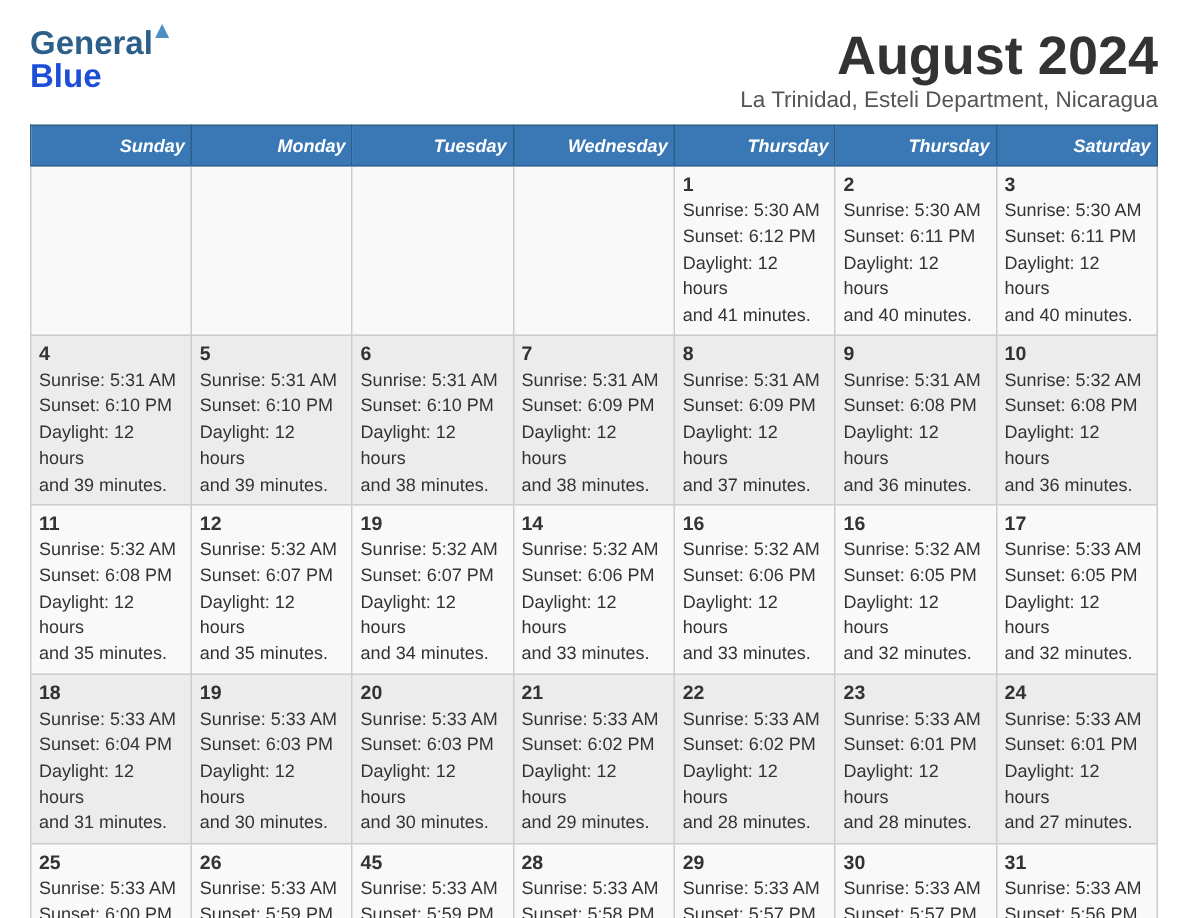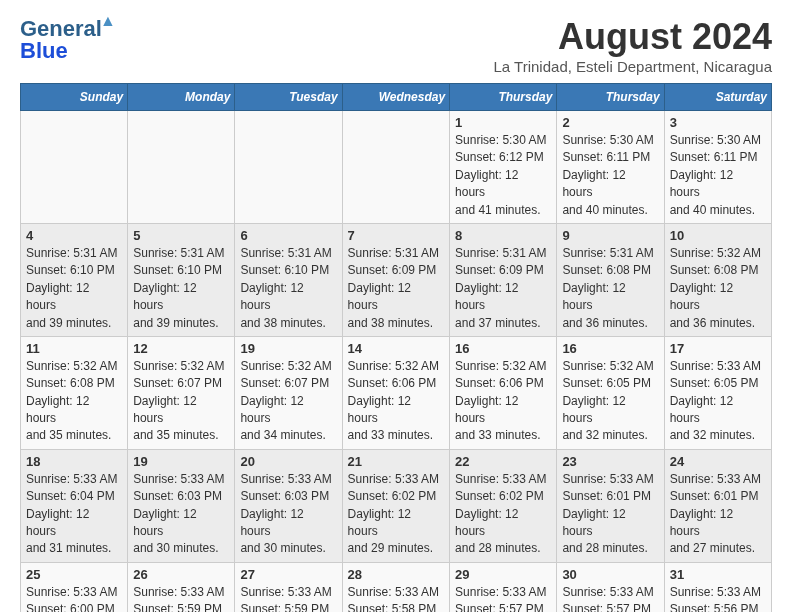--- a/index.html
+++ b/index.html
@@ -297,21 +297,21 @@
 and 26 minutes.</div>
         </td>
         <td>
           <div class="day-number">26</div>
           <div class="day-info" style="white-space: pre-line;">Sunrise: 5:33 AM
 Sunset: 5:59 PM
 Daylight: 12 hours
 and 26 minutes.</div>
         </td>
         <td>
-          <div class="day-number">27</div>
+          <div class="day-number">45</div>
           <div class="day-info" style="white-space: pre-line;">Sunrise: 5:33 AM
 Sunset: 5:59 PM
 Daylight: 12 hours
 and 25 minutes.</div>
         </td>
         <td>
           <div class="day-number">28</div>
           <div class="day-info" style="white-space: pre-line;">Sunrise: 5:33 AM
 Sunset: 5:58 PM
 Daylight: 12 hours

